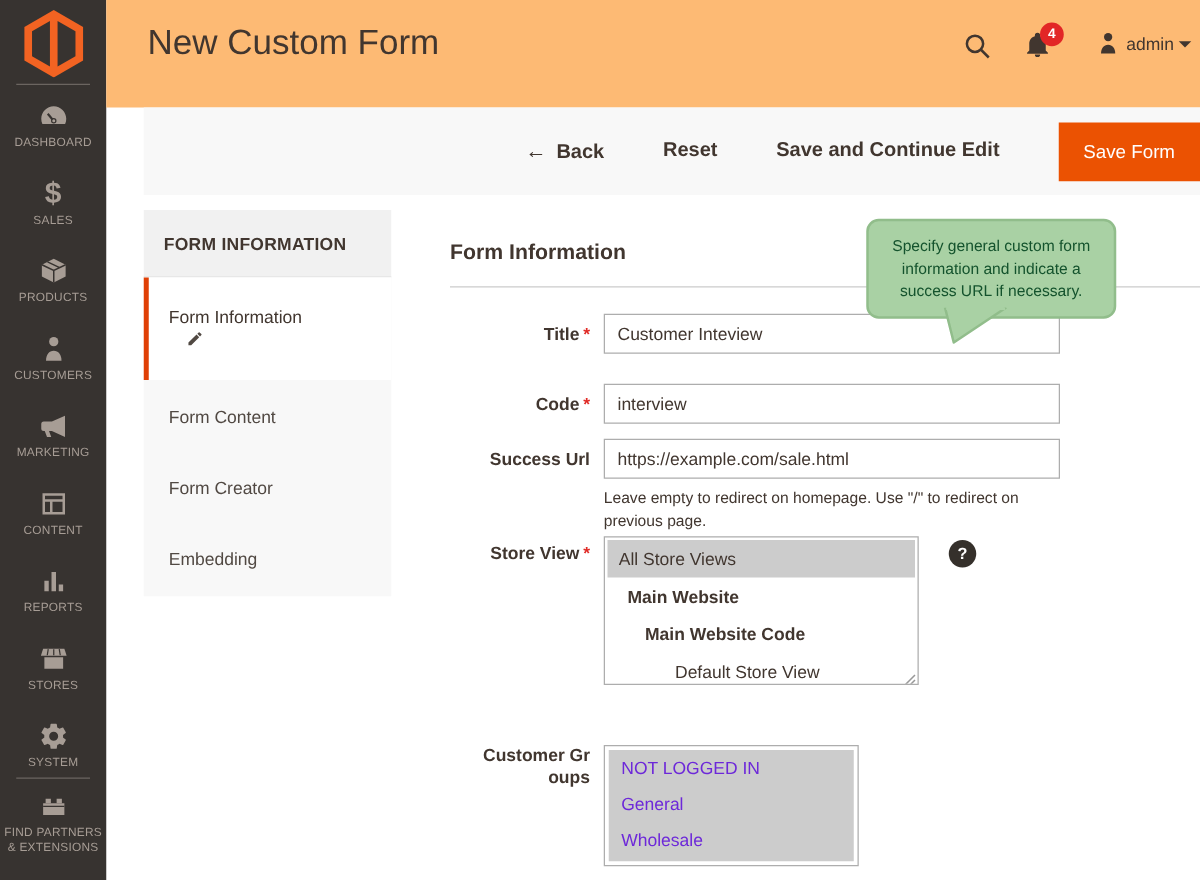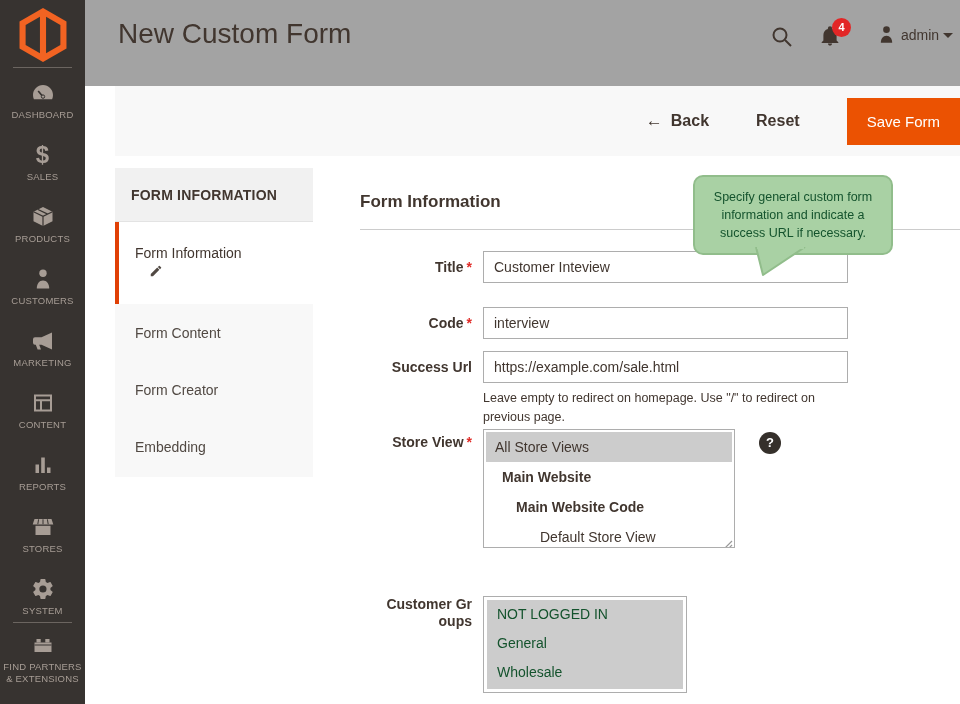--- a/index.html
+++ b/index.html
@@ -10,21 +10,21 @@
   .sidebar{position:absolute;left:0;top:0;width:85px;height:704px;background:#373330;}
   .logo{position:absolute;left:19px;top:8px;width:48px;height:54px;cursor:pointer;}
   .sdiv{position:absolute;left:13px;width:59px;height:1px;background:#6b6560;}
   .nav-item{position:absolute;left:0;width:85px;height:60px;text-align:center;color:#a79d95;cursor:pointer;}
   .nav-item .nicon{display:block;height:26px;margin-top:3px;}
   .nav-item .nicon svg{vertical-align:middle;}
   .nav-item .nlabel{display:block;font-size:9.5px;letter-spacing:.2px;line-height:12px;margin-top:2px;}
   .nav-item .dollar{font-size:24px;font-weight:bold;line-height:24px;color:#a79d95;}
 
   
-  .header{position:absolute;left:85px;top:0;width:875px;height:86px;background:#a3a3a3;}
+  .header{position:absolute;left:85px;top:0;width:875px;height:86px;background:#fdba74;}
   .page-title{position:absolute;left:33px;top:18px;font-size:28px;font-weight:400;color:#41362f;}
   .hicon{position:absolute;top:25px;cursor:pointer;color:#41362f;}
   .search-btn{left:685px;}
   .bell-btn{left:734px;}
   .badge{position:absolute;left:747px;top:18px;width:19px;height:19px;background:#e22626;border-radius:50%;
          color:#fff;font-size:11px;font-weight:bold;text-align:center;line-height:19px;cursor:pointer;}
   .user-btn{position:absolute;left:791px;top:24px;display:flex;align-items:center;gap:4px;cursor:pointer;color:#41362f;}
   .user-name{font-size:14px;color:#41362f;}
   .caret{width:0;height:0;border-left:5px solid transparent;border-right:5px solid transparent;border-top:5px solid #41362f;margin-top:2px;}
 
@@ -62,21 +62,21 @@
   .ms-opt.sel{background:#ccc;margin:0 2px;}
   .ms-opt.b{font-weight:700;}
   .ind0{padding-left:9px;} .ind1{padding-left:18px;} .ind2{padding-left:32px;} .ind3{padding-left:56px;}
   .resize-handle{position:absolute;right:1px;bottom:1px;width:10px;height:10px;cursor:nwse-resize;}
 
   .help-icon{position:absolute;left:759px;top:432px;width:22px;height:22px;border-radius:50%;background:#35302b;
              color:#fff;font-size:13px;font-weight:700;text-align:center;line-height:22px;cursor:pointer;}
 
   .cg-select{top:596px;width:204px;height:97px;padding:3px;}
   .cg-inner{width:100%;height:100%;background:#ccc;}
-  .cg-opt{height:29px;line-height:29px;padding-left:10px;font-size:14px;color:#14532d;cursor:pointer;}
+  .cg-opt{height:29px;line-height:29px;padding-left:10px;font-size:14px;color:#6d28d9;cursor:pointer;}
 
   
   .tooltip{position:absolute;left:693px;top:175px;width:200px;background:#a9d1a4;border:2px solid #91bd8b;
            border-radius:10px;padding:11px 9px;z-index:6;}
   .tooltip-text{font-size:12.5px;line-height:1.45;color:#14532d;text-align:center;}
   .tooltip-tail{position:absolute;left:58px;bottom:-28px;z-index:6;}
 </style>
 </head>
 <body>
 
@@ -213,20 +213,21 @@
           <path d="M5.5 21.5c0-4.6 2.5-8 6.5-8s6.5 3.4 6.5 8z" fill="#41362f"></path>
         </svg>
       <span class="user-name">admin</span>
       <span class="caret"></span>
     </div>
   </header>
 
   <div class="toolbar">
     <span class="tb-action"><span class="arrow">←</span><span>Back</span></span>
     <span class="tb-action">Reset</span>
+    <span class="tb-action">Save and Continue Edit</span>
     <button class="save-btn">Save Form</button>
   </div>
 
   <div class="tab-panel">
     <div class="tab-head">FORM INFORMATION</div>
     <div class="tab-list">
       <div class="tab active">
         <span>Form Information</span>
         <span class="pencil">
           <svg width="14" height="14" viewBox="0 0 24 24">

